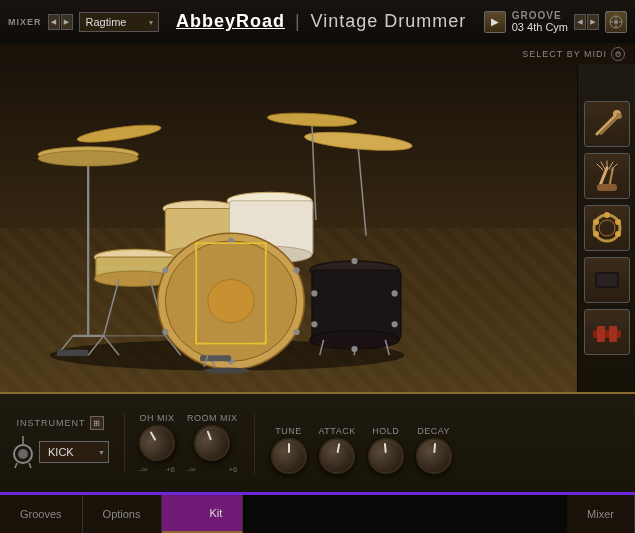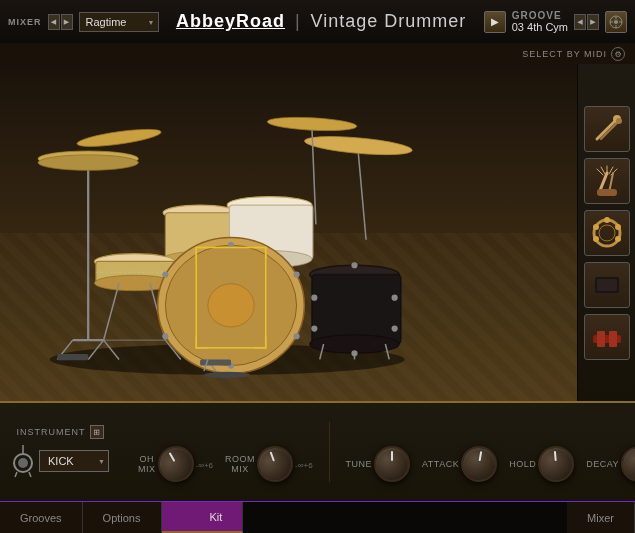--- a/index.html
+++ b/index.html
@@ -371,25 +371,25 @@
 
     .knobs-row {
       display: flex;
       align-items: flex-end;
       gap: 12px;
       flex: 1;
     }
 
     
     .bottom-tabs {
-      height: 32px;
+      height: 41px;
       background: #0a0806;
       display: flex;
       align-items: stretch;
-      border-top: 1px solid #6d28d9;
+      border-top: 3px solid #6d28d9;
       flex-shrink: 0;
     }
 
     .tab-btn {
       padding: 0 20px;
       background: #1a1208;
       border: none;
       border-right: 1px solid #333;
       color: #888;
       font-size: 11px;
@@ -421,21 +421,21 @@
         45deg,
         rgba(180, 140, 80, 0.08) 0px,
         rgba(180, 140, 80, 0.08) 8px,
         rgba(140, 100, 50, 0.06) 8px,
         rgba(140, 100, 50, 0.06) 16px
       );
     }
 
     .knob-group {
       display: flex;
-      flex-direction: row;
+      flex-direction: column;
       align-items: center;
       gap: 2px;
     }
 
     .separator {
       width: 1px;
       height: 60px;
       background: #3a2a12;
       margin: 0 4px;
     }

